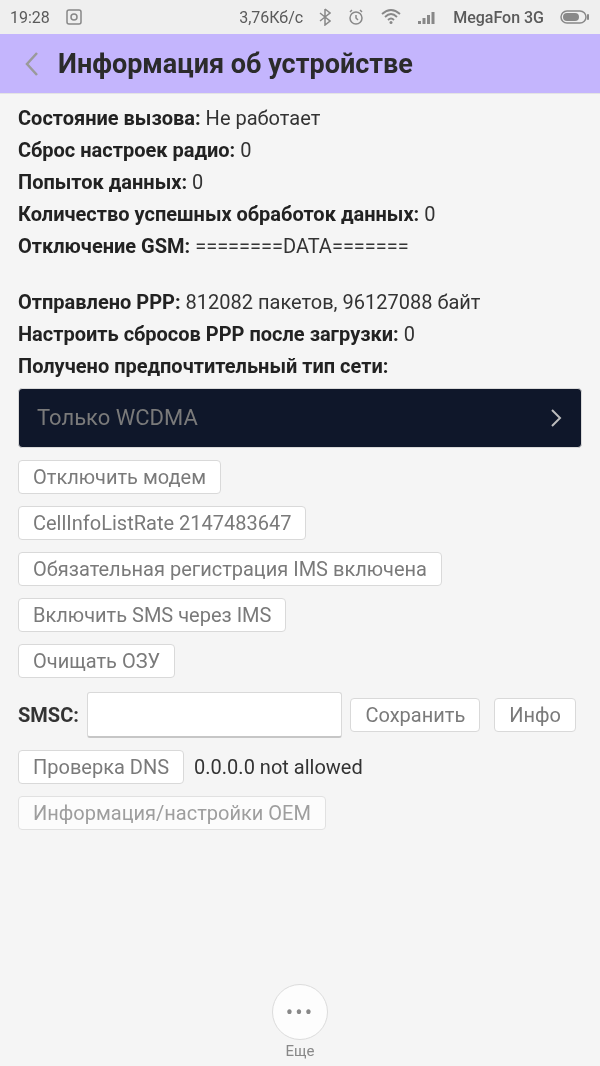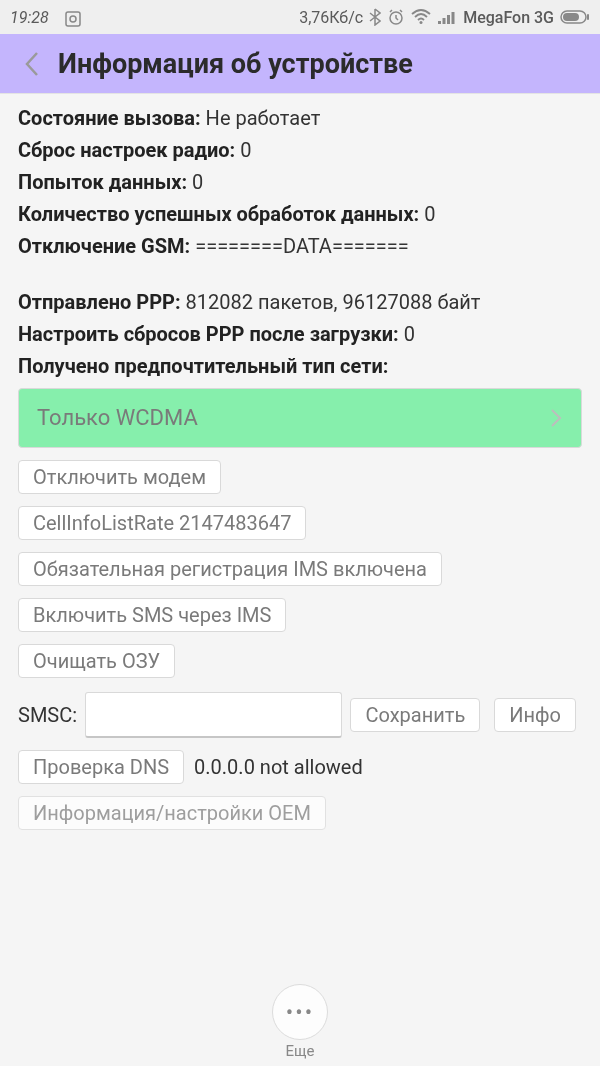--- a/index.html
+++ b/index.html
@@ -13,22 +13,22 @@
   }
   .status-bar {
     height: 34px;
     background: #efefef;
     display: flex;
     align-items: center;
     padding: 0 10px;
     font-size: 16px;
     color: #5a5a5a;
   }
-  .status-left { display: flex; align-items: flex-end; gap: 16px; font-style: italic; }
-  .status-right { margin-left: auto; display: flex; align-items: center; gap: 6px; }
+  .status-left { display: flex; align-items: center; gap: 16px; }
+  .status-right { margin-left: auto; display: flex; align-items: center; gap: 16px; }
   .status-icon { display: inline-flex; align-items: center; }
   .title-bar {
     height: 60px;
     background: #c4b5fd;
     display: flex;
     align-items: center;
     padding: 0 12px;
     border-bottom: 1px solid #e4e4e4;
   }
   .back-btn {
@@ -47,21 +47,21 @@
     line-height: 1.6;
     height: 870px;
     overflow: hidden;
   }
   .row { margin-bottom: 0px; }
   .row .lbl { font-weight: 700; color: #222; }
   .row .val { font-weight: 400; color: #333; }
   .spacer { height: 24px; }
   .select-row {
     margin-top: 6px;
-    background: #86efac;
+    background: #0f172a;
     border: 1px solid #d9d9d9;
     border-radius: 4px;
     height: 60px;
     display: flex;
     align-items: center;
     padding: 0 18px;
     font-size: 22px;
     color: #7a7a7a;
     justify-content: space-between;
   }
@@ -75,21 +75,21 @@
     color: #7a7a7a;
     margin-top: 12px;
     margin-right: 6px;
   }
   .smsc-row {
     display: flex;
     align-items: center;
     gap: 8px;
     margin-top: 14px;
   }
-  .smsc-row .lbl { font-weight: 400; font-size: 20px; }
+  .smsc-row .lbl { font-weight: 700; font-size: 20px; }
   .smsc-input {
     flex: 1;
     height: 46px;
     border: 1px solid #d9d9d9;
     border-bottom: 2px solid #c6c6c6;
     border-radius: 3px;
     background: #fff;
   }
   .dns-row { display: flex; align-items: center; gap: 4px; margin-top: 12px; text-align: right; }
   .dns-text { font-size: 20px; color: #333; }

